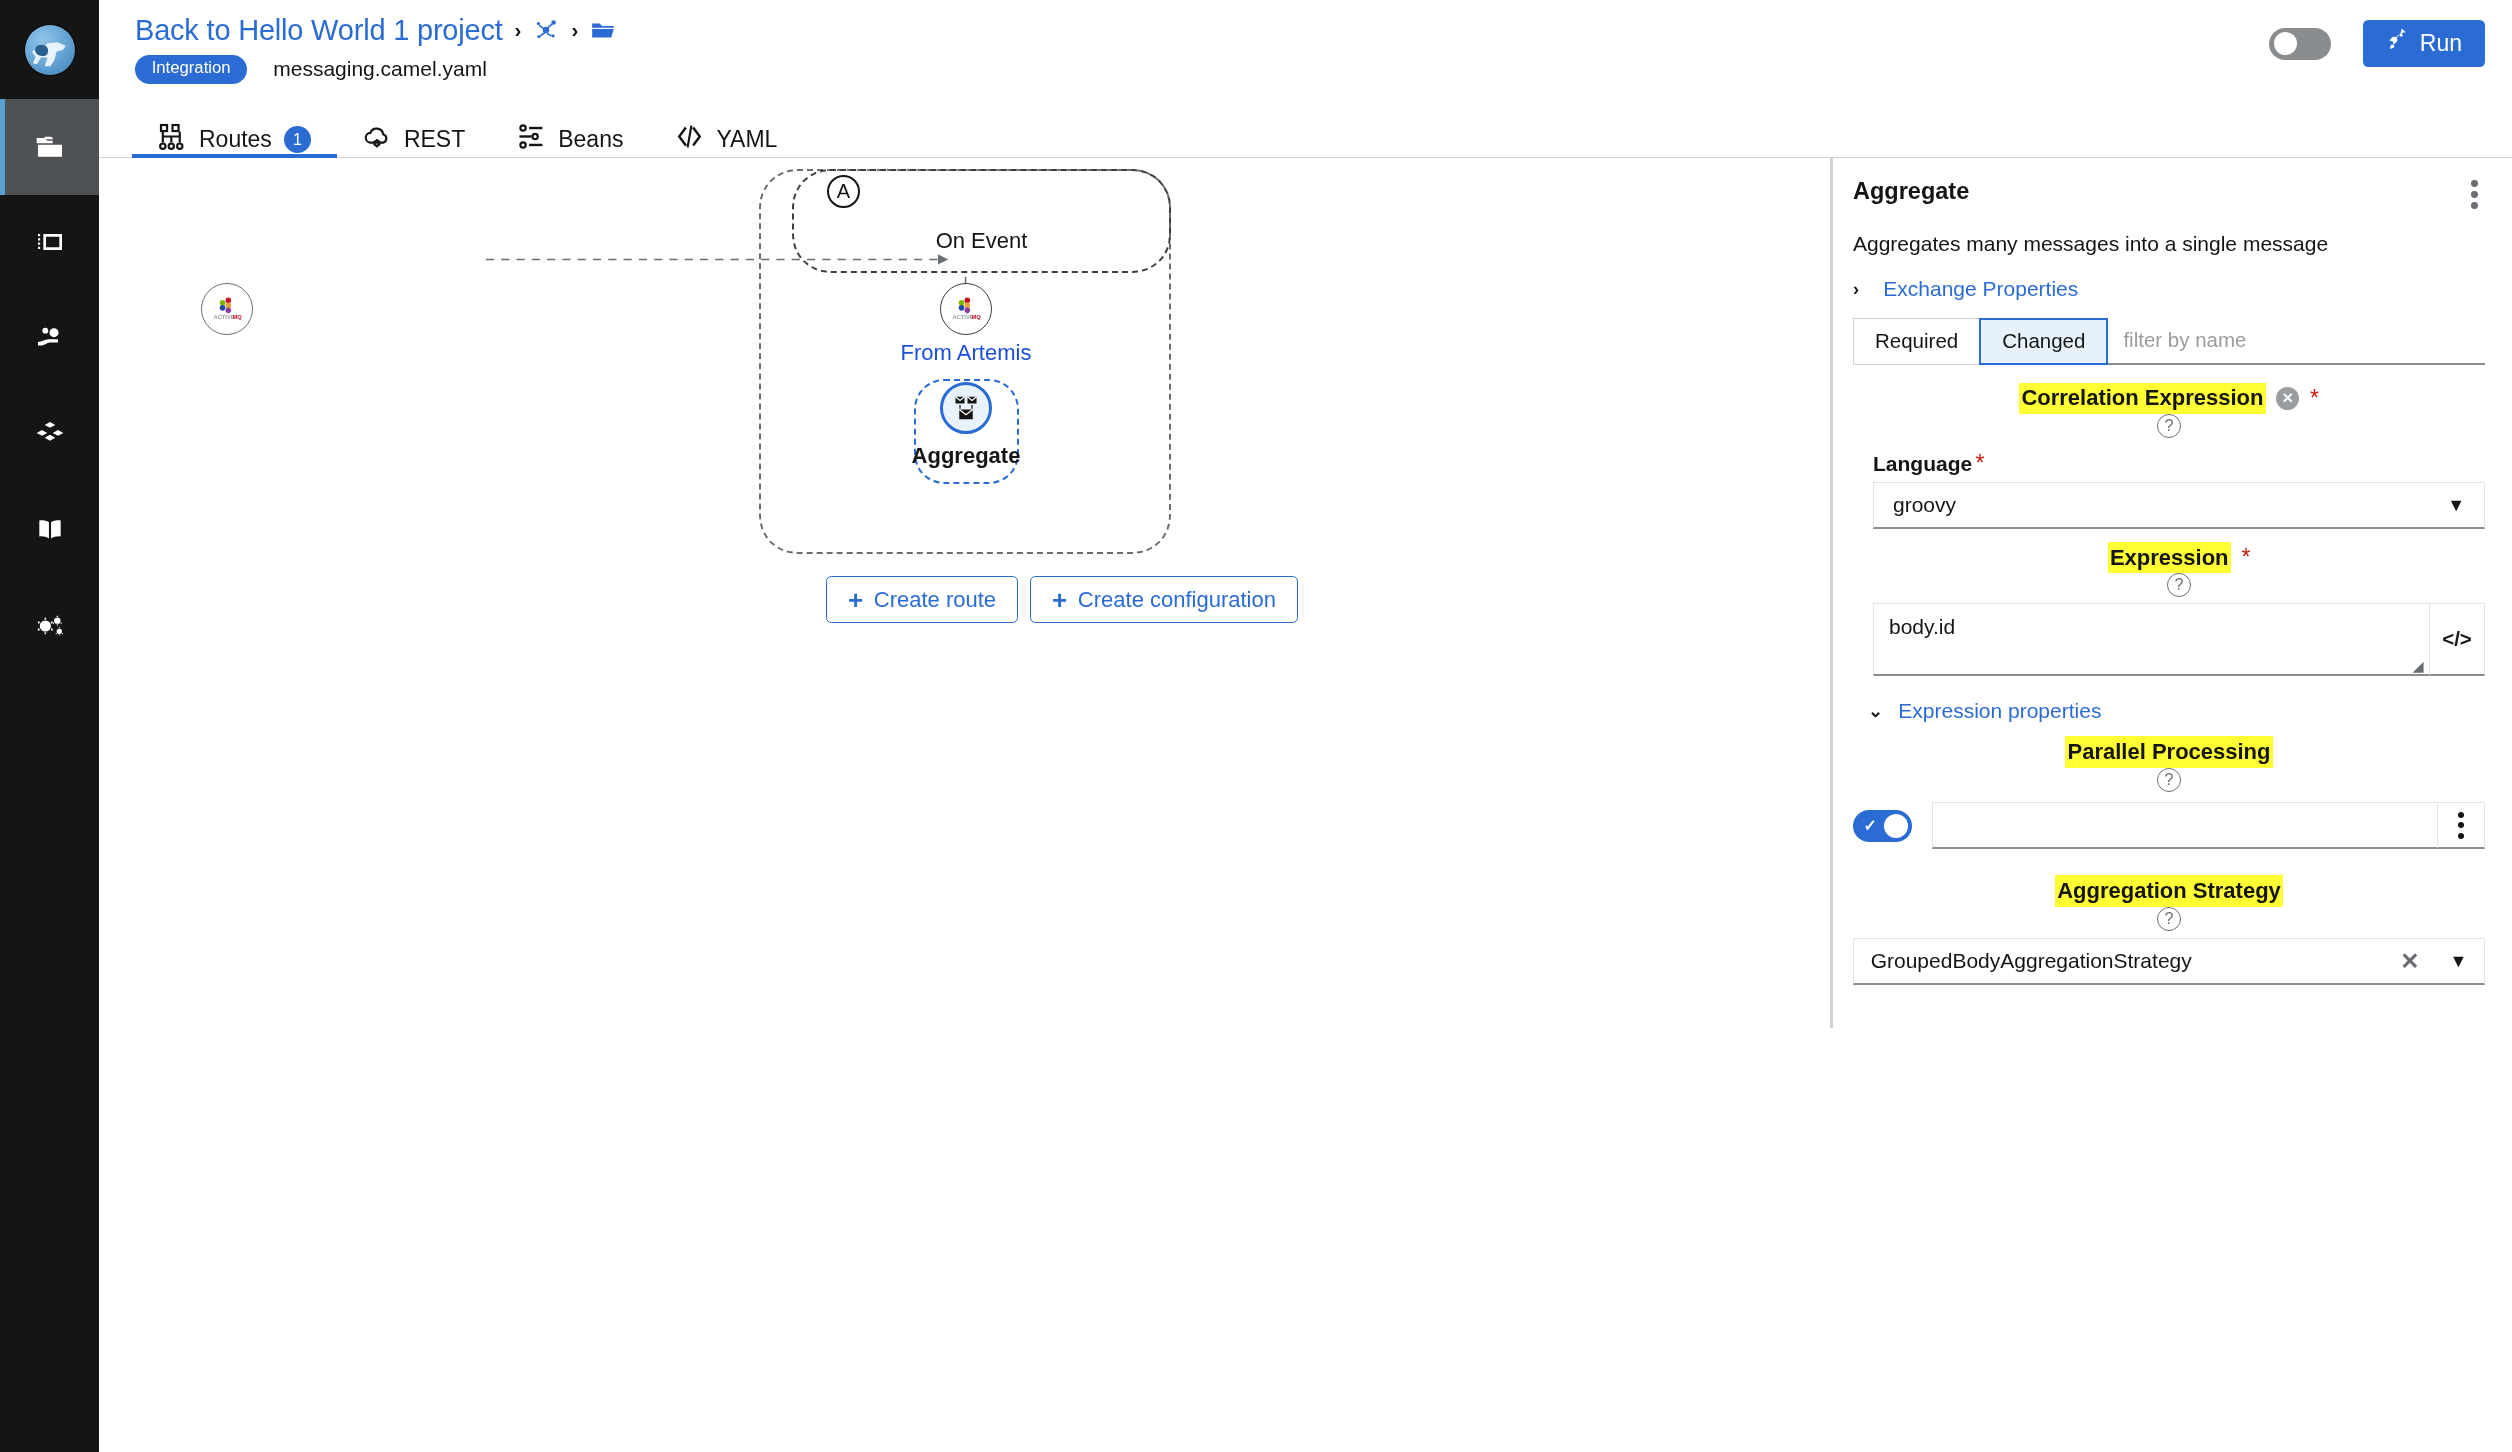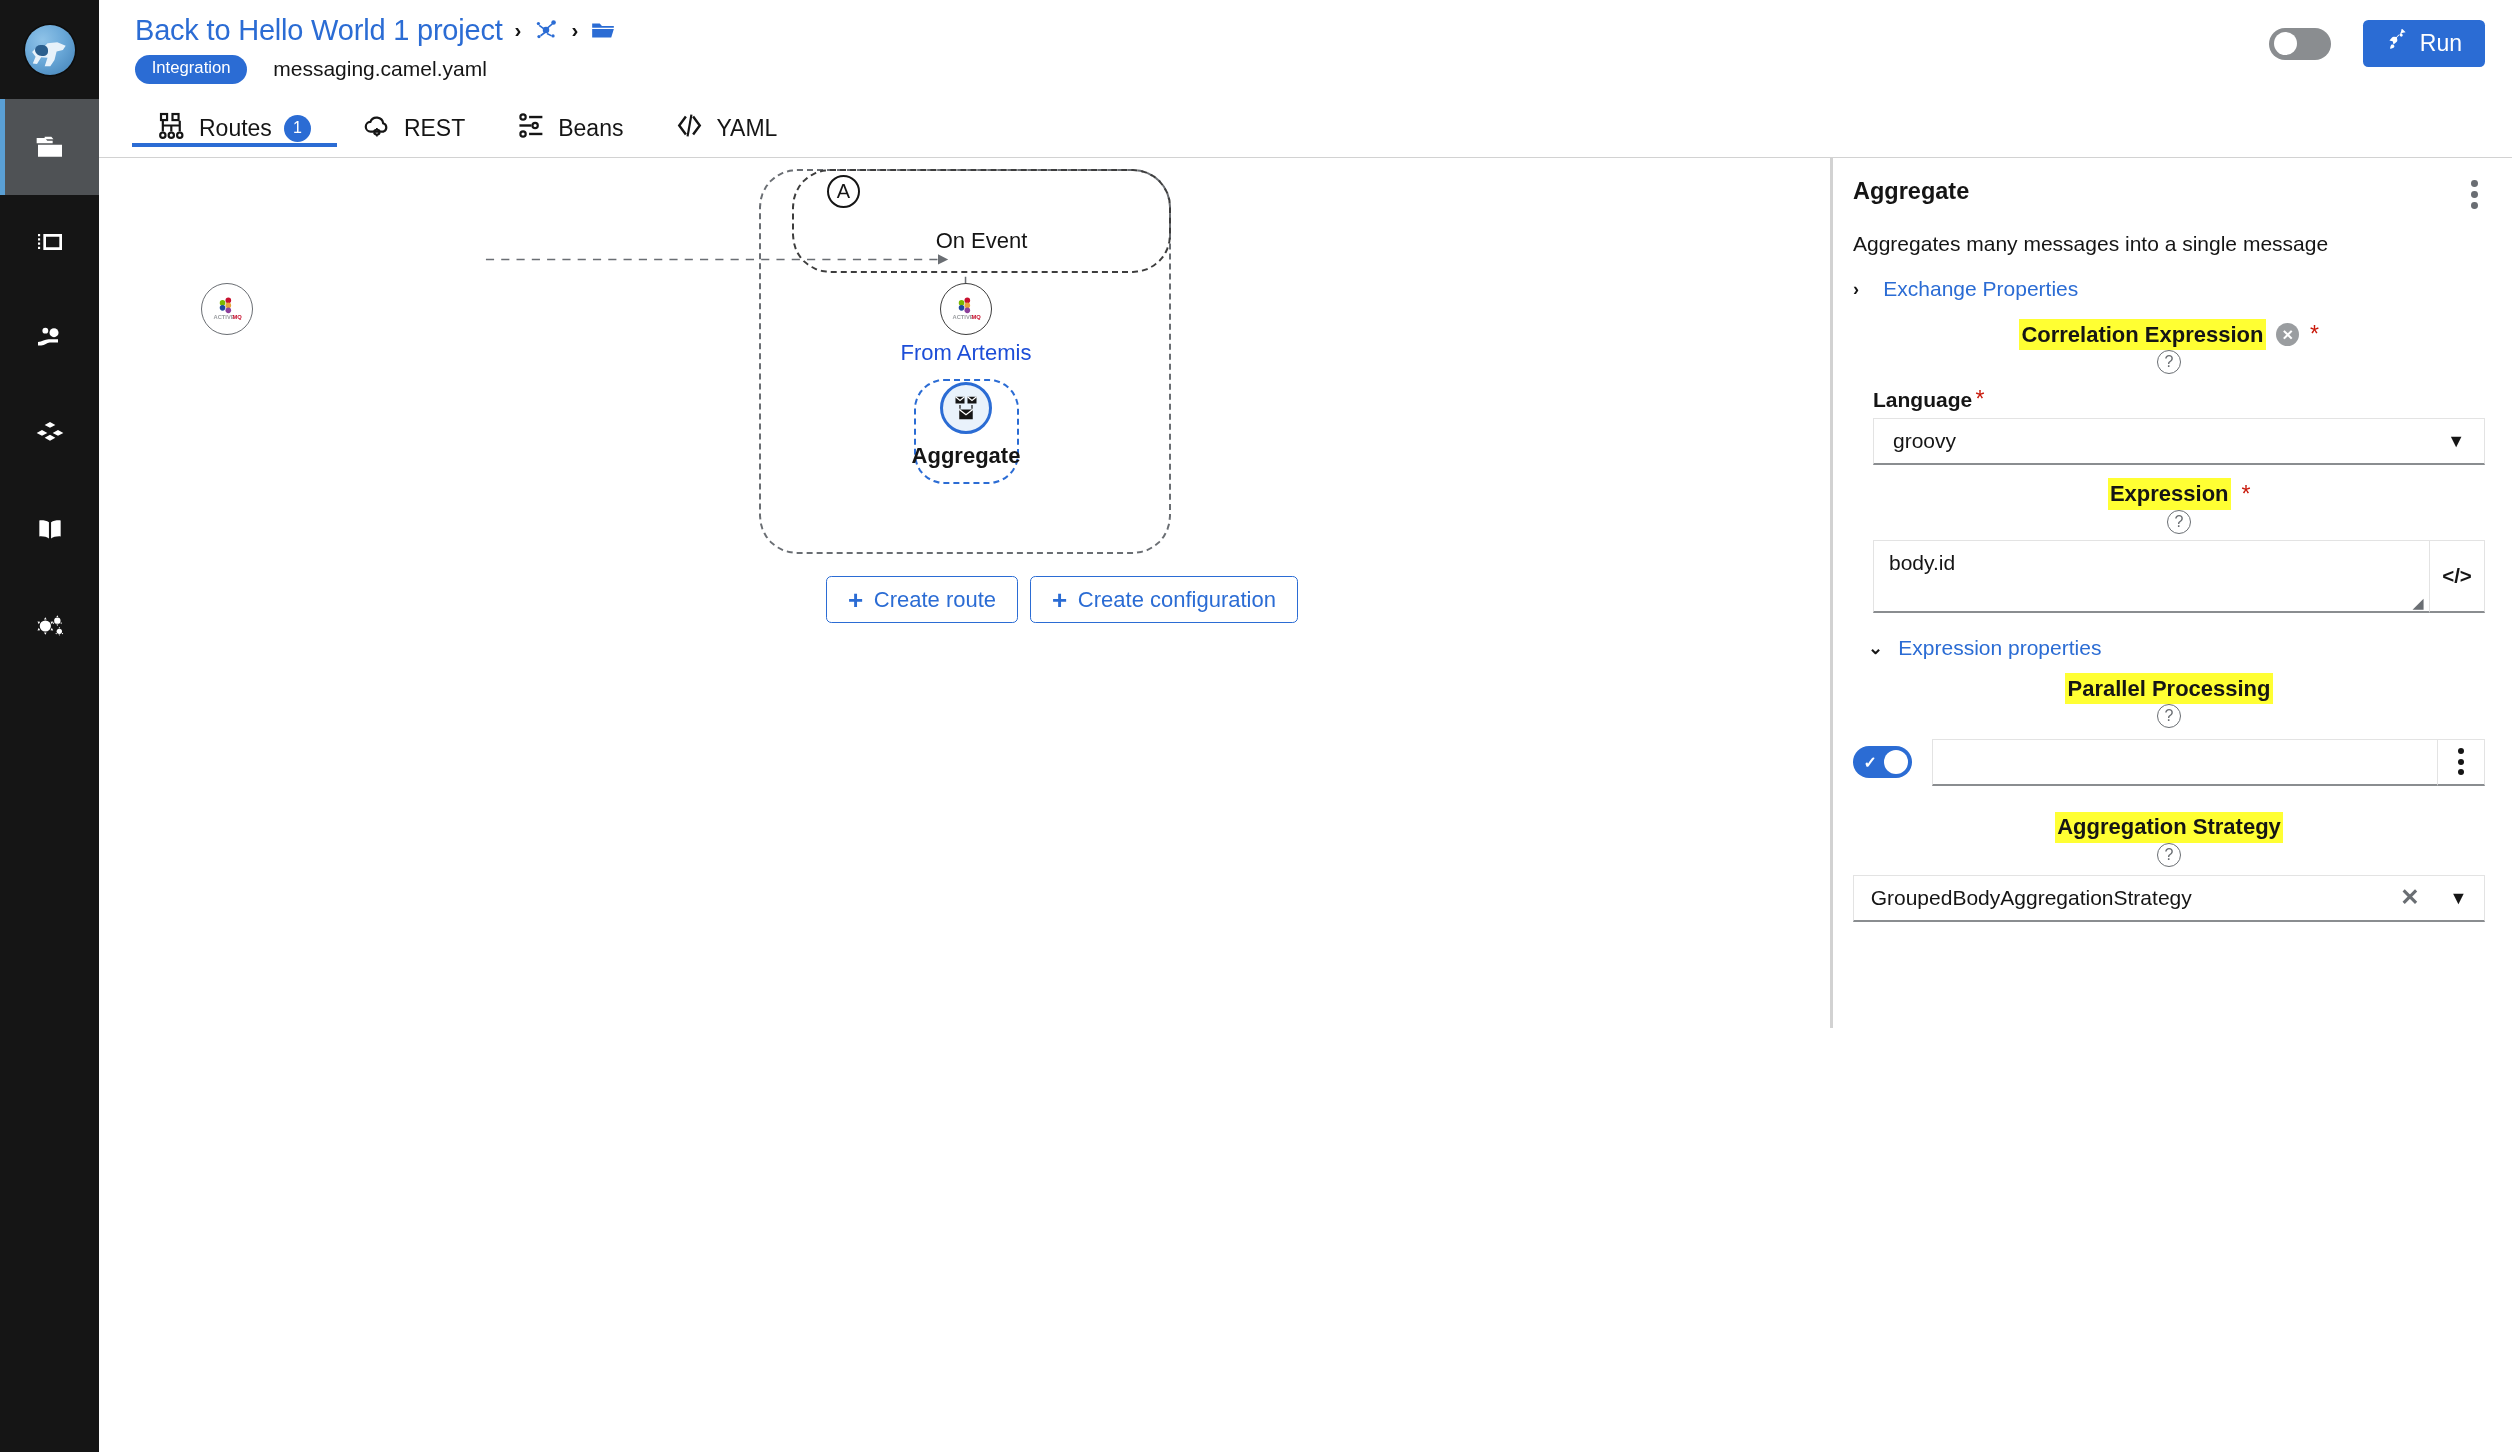--- a/index.html
+++ b/index.html
@@ -94,21 +94,21 @@
     background: #2b6cd4; color: #fff; border: none; border-radius: 5.3px;
     height: 47px; padding: 0 23px; font-size: 23px; cursor: pointer;
     display: flex; align-items: center; gap: 10.6px;
     font-family: "Liberation Sans", sans-serif;
   }
   .btn-run svg { width: 23px; height: 23px; fill: #fff; }
 
   
   .tabs {
     height: 59px; border-bottom: 1.5px solid #d2d2d2;
-    display: flex; align-items: center; padding-left: 33px; gap: 0;
+    display: flex; align-items: flex-end; padding-left: 33px; gap: 0;
     position: relative;
   }
   .tab {
     display: flex; align-items: center; gap: 12px;
     padding: 0 26px; cursor: pointer; position: relative;
     font-size: 23px; color: #151515;
   }
   .tab.active { font-weight: 400; }
   .tab.active::after {
     content:""; position:absolute; left: 0; right: 0; bottom: -1.5px; height: 4.5px;
@@ -548,20 +548,25 @@
           </span>
       </div>
 
       <div class="panel-desc">Aggregates many messages into a single message</div>
 
       <div class="accordion">
         <span class="acc-chev">›</span>
         <span class="acc-label">Exchange Properties</span>
       </div>
 
+      <div class="filter-row">
+        <button class="seg first">Required</button>
+        <button class="seg active">Changed</button>
+        <input class="filter-input" type="text" placeholder="filter by name" style="">
+      </div>
 
       <div class="field-head">
         <span class="field-head-left">
           <span class="hl">Correlation Expression</span>
           <span class="clear-chip">✕</span>
           <span class="req-star">*</span>
         </span>
         <span class="help-ico">?</span>
       </div>
 

